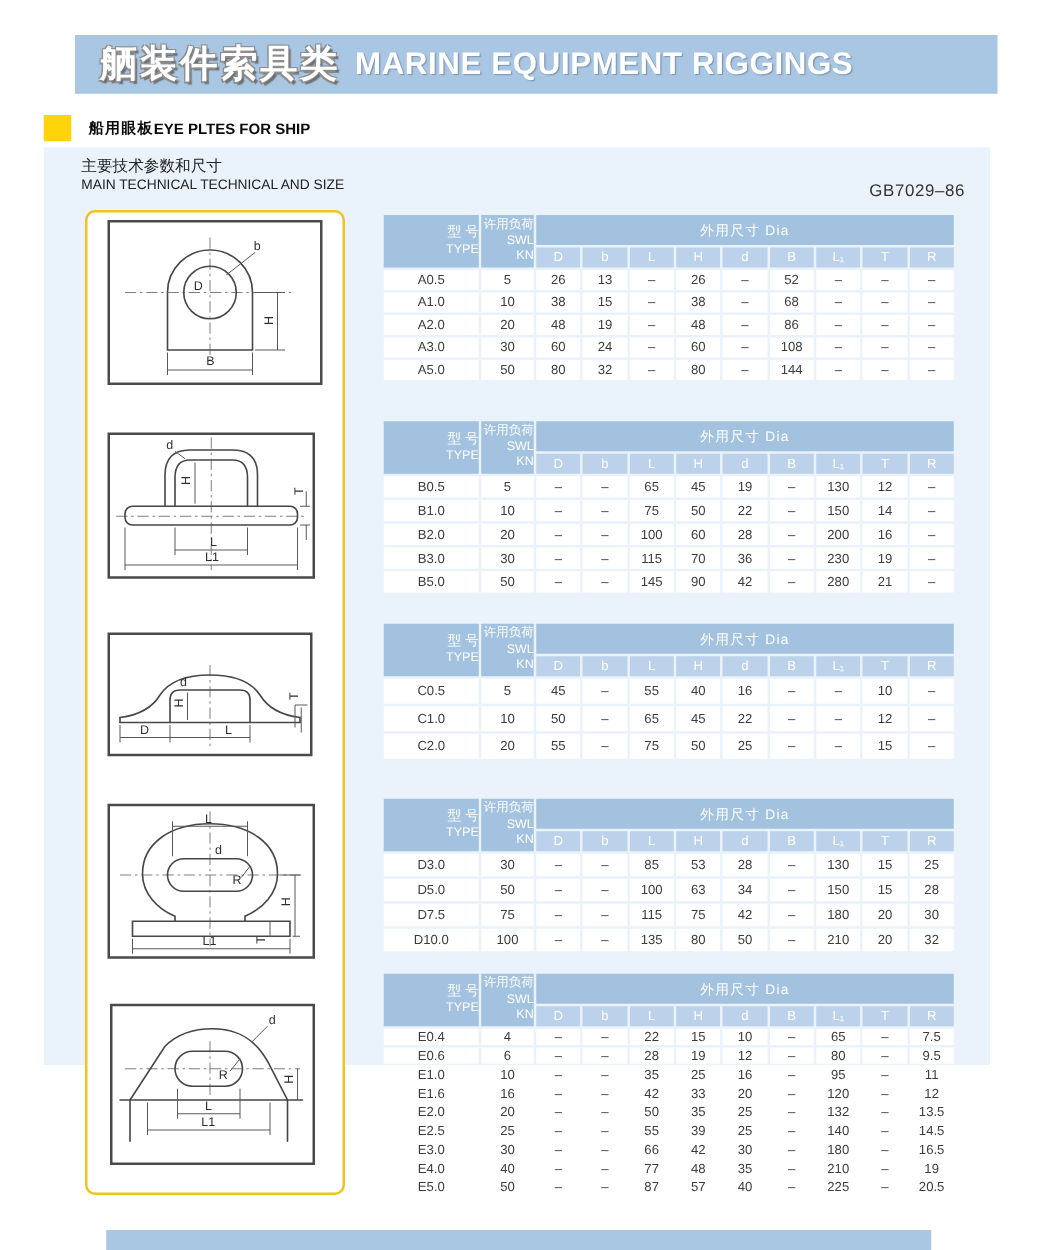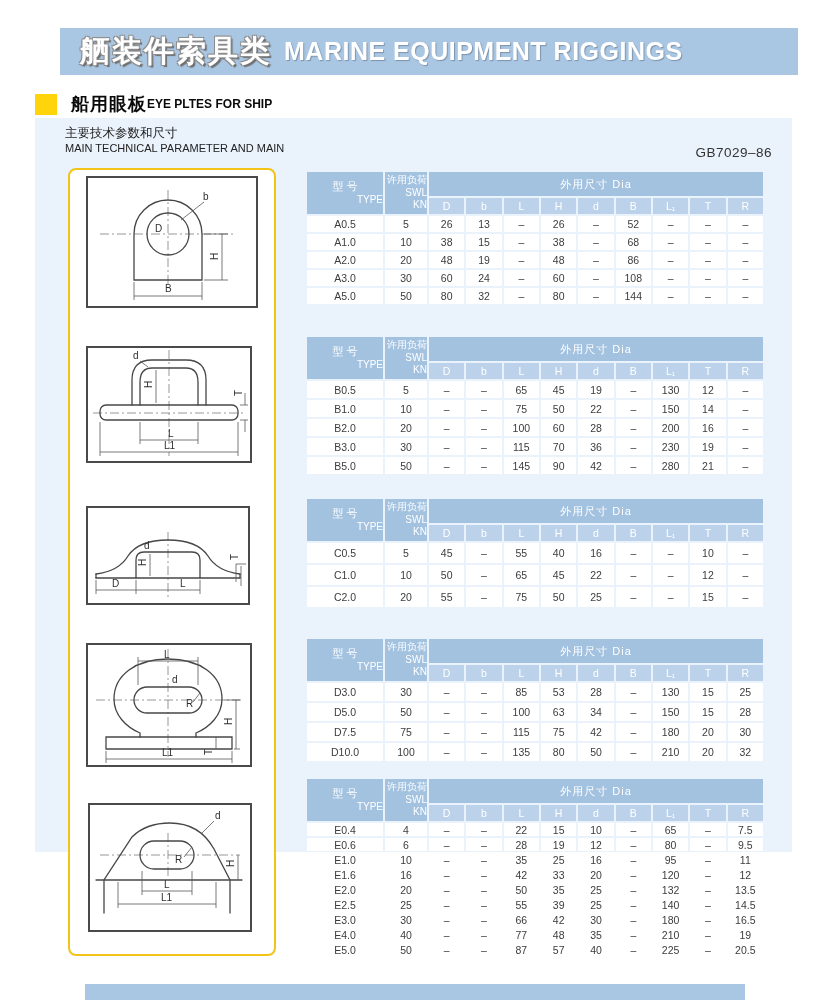--- a/index.html
+++ b/index.html
@@ -11,21 +11,21 @@
   #banner { position:absolute; left:60px; top:28px; width:738px; height:47px;
     background:#a9c6e3; display:flex; align-items:center; padding-left:20px; }
   #banner .zh { font-size:30px; font-weight:bold; color:#fff; letter-spacing:2px;
     text-shadow:-1px -1px 0 #8e8e8e, 1px -1px 0 #8e8e8e, -1px 1px 0 #8e8e8e, 2px 2px 1px #6f6f6f; }
   #banner .en { font-size:25px; font-weight:bold; color:#fff; margin-left:12px; letter-spacing:.5px;
     text-shadow:1px 1px 1px #7d93ab; }
 
   
   #section { position:absolute; left:35px; top:92px; display:flex; align-items:center; }
   #section .sq { width:22px; height:21px; background:#ffd40a; margin-right:14px; }
-  #section .zh { font-size:18px; font-weight:bold; color:#0a0a0a; letter-spacing:1px; }
+  #section .zh { font-size:12px; font-weight:bold; color:#0a0a0a; letter-spacing:1px; }
   #section .en { font-size:12px; font-weight:bold; color:#0a0a0a; }
 
   
   #panel { position:absolute; left:35px; top:118px; width:757px; height:734px; background:#eaf2fb; }
   #sub-zh { position:absolute; left:30px; top:7px;  font-size:12.5px; color:#222; }
   #sub-en { position:absolute; left:30px; top:24px; font-size:11px;   color:#222; }
   #std    { position:absolute; right:20px; top:27px; font-size:13.5px; color:#333; letter-spacing:.5px; }
 
   
   #ybox { position:absolute; left:33px; top:50px; width:208px; height:788px;
@@ -35,21 +35,21 @@
   .cl  { stroke:#6b6b6b; stroke-width:.7; fill:none; stroke-dasharray:9 3 2 3; }
   .dim { stroke:#585858; stroke-width:.8; fill:none; }
   .lbl { font-size:10px; fill:#2e2e2e; font-family:"Liberation Sans",sans-serif; }
 
   
   table.spec { position:absolute; left:270px; width:460px; table-layout:fixed;
     border-collapse:separate; border-spacing:2px; }
   table.spec th { font-weight:normal; color:#fff; text-align:center; vertical-align:middle; }
   table.spec th.h1 { background:#a3c2e0; }
   table.spec tr.sub th { background:#bbd2ea; height:16px; font-size:10.5px; }
-  table.spec th .l1 { font-size:11px; line-height:1.25; }
+  table.spec th .l1 { font-size:11px; line-height:1.25;text-align:right; }
   table.spec th .l2 { font-size:10px; line-height:1.25;text-align:right; }
   table.spec th.dim-h { height:24px; font-size:11px; letter-spacing:1px; }
   table.spec td { background:#fff; text-align:center; vertical-align:middle;
     font-size:10.5px; color:#3c3c3c; padding:0; }
   tbody.t-a td { height:16px; } tbody.t-b td { height:17px; }
   tbody.t-c td { height:20px; } tbody.t-d td { height:18px; }
   tbody.t-e td { height:13px; }
   #tblA{top:52px;} #tblB{top:217px;} #tblC{top:379px;} #tblD{top:519px;} #tblE{top:659px;}
 
   
@@ -66,21 +66,21 @@
   </div>
 
   <div id="section">
     <span class="sq"></span>
     <span class="zh">船用眼板</span>
     <span class="en">EYE PLTES FOR SHIP</span>
   </div>
 
   <div id="panel">
     <div id="sub-zh">主要技术参数和尺寸</div>
-    <div id="sub-en">MAIN TECHNICAL PARAMETER AND MAIN</div>
+    <div id="sub-en">MAIN TECHNICAL TECHNICAL AND SIZE</div>
     <div id="std">GB7029–86</div>
 
     <div id="ybox">
 
       <div class="dbox" style="left:16px;top:6px;width:172px;height:132px;">
         <svg width="168" height="128" viewBox="0 0 168 128">
           <path class="cl" d="M12,56 L148,56"></path>
             <path class="cl" d="M80,12 L80,110"></path>
           <path class="ol" d="M46,56 A34,34 0 1 1 114,56 L114,102 L46,102 Z"></path>
           <circle class="ol" cx="80" cy="56" r="21"></circle>

